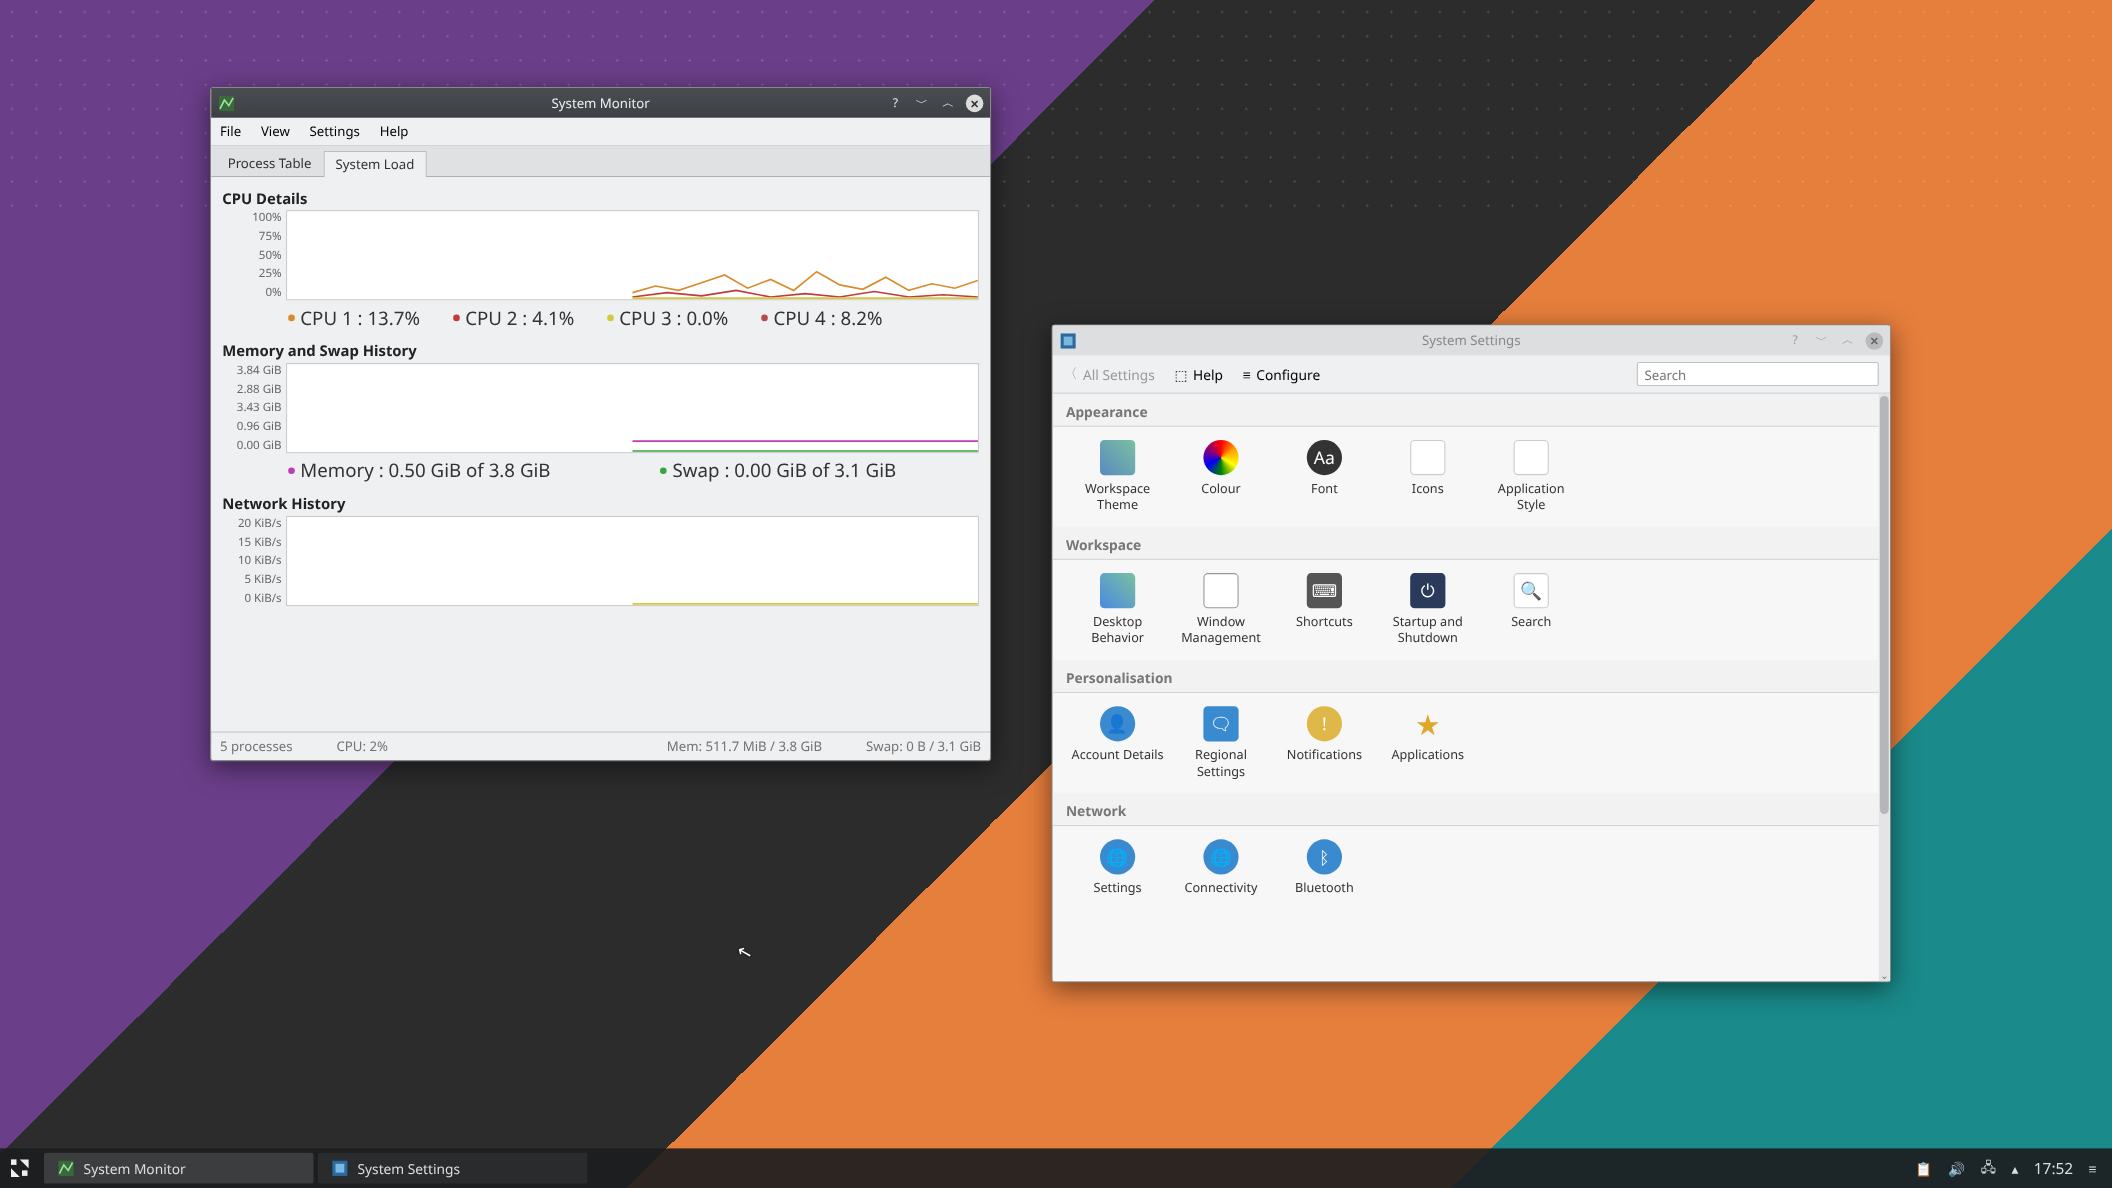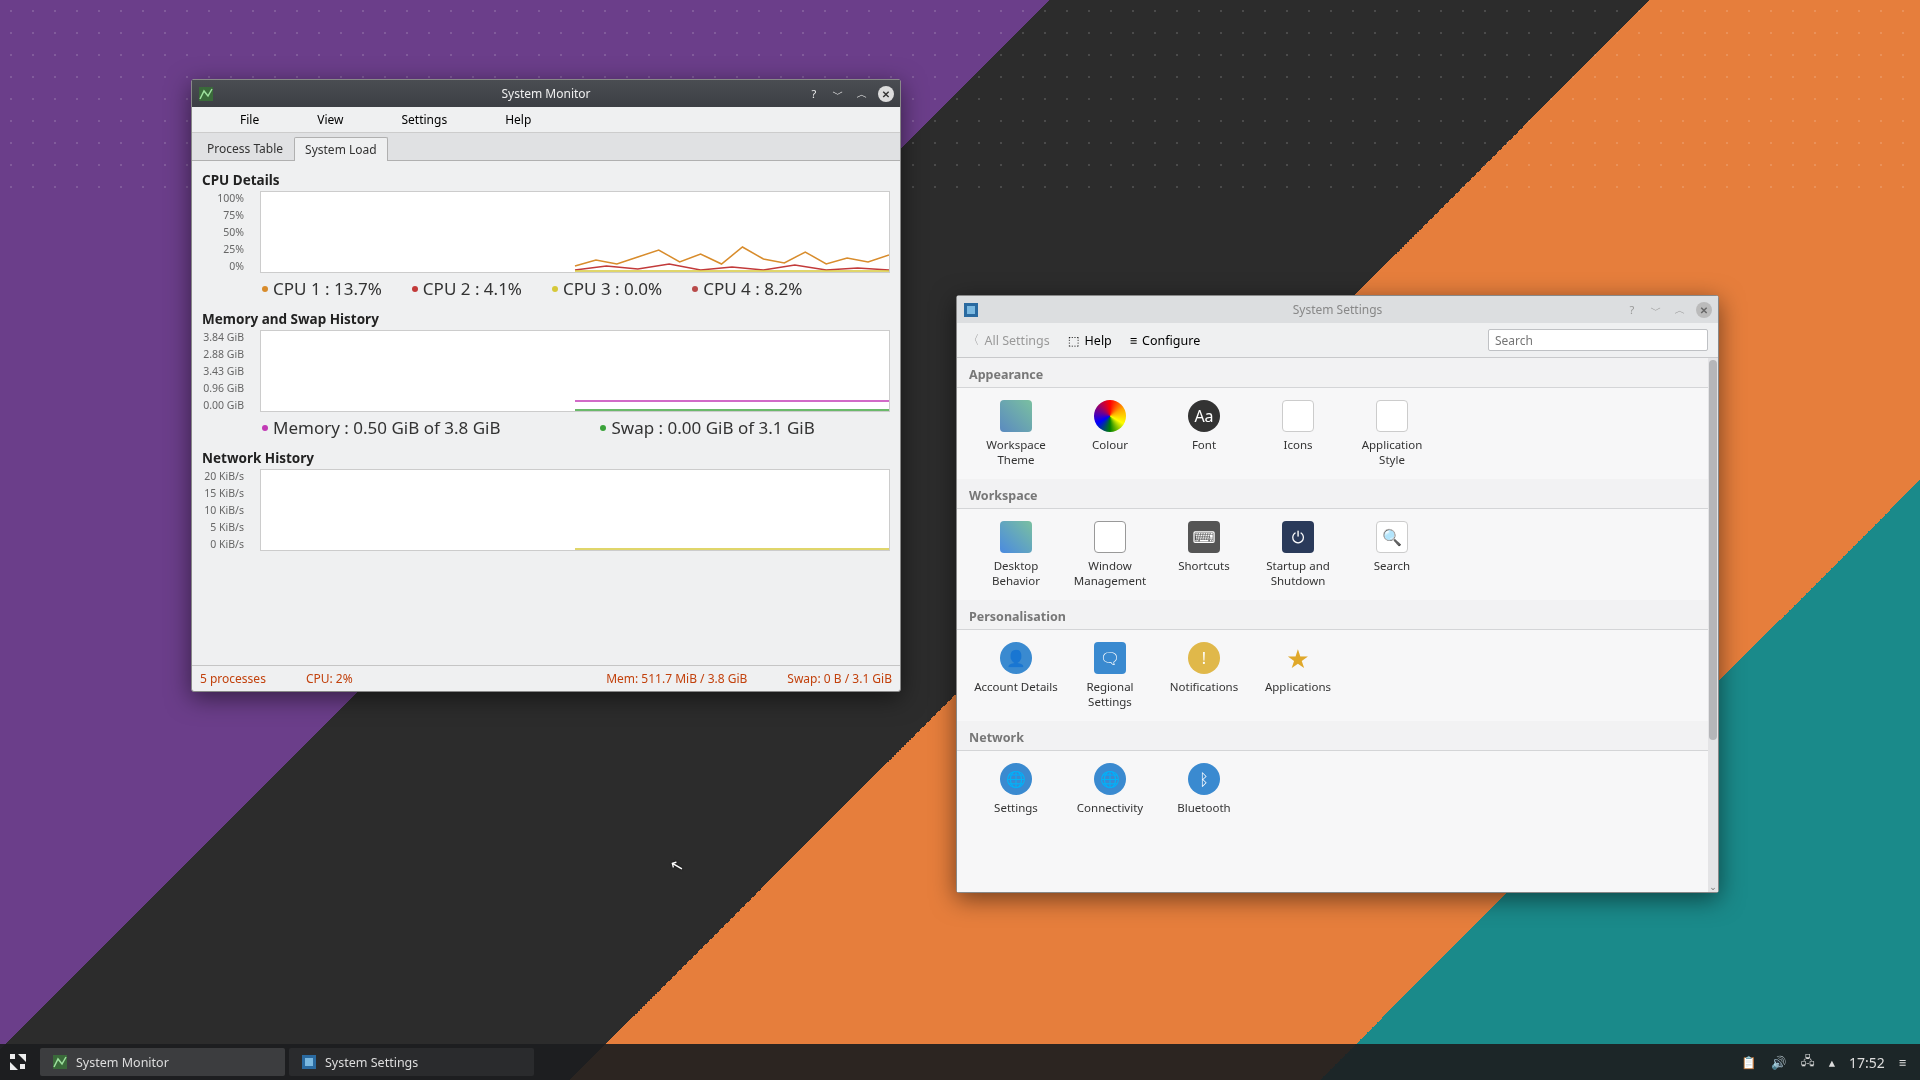--- a/index.html
+++ b/index.html
@@ -11,33 +11,33 @@
 .titlebar .ticon { width:16px;height:16px;margin-right:4px;display:flex;align-items:center;justify-content:center; }
 .titlebar .ttitle { position:absolute; left:0; right:0; text-align:center; pointer-events:none; }
 .titlebar .tbtns { margin-left:auto; display:flex; gap:8px; align-items:center; }
 .titlebar .tbtn { width:16px;height:16px;display:flex;align-items:center;justify-content:center;font-size:11px;cursor:pointer; }
 .titlebar .tclose { width:16px;height:16px;border-radius:50%;background:#ddd;color:#333;display:flex;align-items:center;justify-content:center;font-size:10px;font-weight:bold;cursor:pointer; }
 .titlebar.light { background:#dcdee0; color:#888; }
 .titlebar.light .tclose { background:#bbb; color:#666; }
 
 #sysmon { left:191px; top:79px; width:710px; height:613px; }
 .menubar { background:#eff0f1; padding:4px 8px; font-size:12px; display:flex; gap:18px; border-bottom:1px solid #ccc; }
-.menubar span { cursor:pointer;margin-left:40px; }
+.menubar span { cursor:pointer; }
 .tabbar { background:#e0e1e3; padding:3px 4px 0 4px; display:flex; font-size:12px; border-bottom:1px solid #b0b0b0; }
 .tabbar .tab { padding:3px 10px; cursor:pointer; color:#333; border:1px solid transparent; border-bottom:none; }
 .tabbar .tab.active { background:#eff0f1; border-color:#b0b0b0; border-radius:2px 2px 0 0; position:relative; top:1px; }
 .monbody { flex:1; background:#eff0f1; padding:6px 10px; font-size:12px; color:#222; overflow:hidden; }
 .section h3 { font-size:13.5px; font-weight:bold; margin:4px 0 2px 0; }
 .graph { display:flex; }
-.ylabels { width:58px; text-align:right; font-size:10.5px; color:#666; display:flex; flex-direction:column; justify-content:space-between; padding-right:16px; }
+.ylabels { width:58px; text-align:right; font-size:10.5px; color:#666; display:flex; flex-direction:column; justify-content:space-between; padding-right:4px; }
 .plot { flex:1; border:1px solid #ccc; background:#fff; position:relative; }
 .legend { display:flex; gap:30px; margin:4px 0 10px 60px; font-size:17px; color:#333; flex-wrap:wrap; }
 .legend span { display:flex; align-items:center; gap:5px; }
 .dot { width:6px;height:6px;border-radius:50%; display:inline-block; }
-.statusbar { border-top:1px solid #c5c5c5; font-size:12px; color:#c2410c; padding:4px 8px; display:flex; gap:40px; }
+.statusbar { border-top:1px solid #c5c5c5; font-size:12px; color:#737373; padding:4px 8px; display:flex; gap:40px; }
 .statusbar span:nth-child(3){ margin-left:auto; }
 
 #sysset { left:956px; top:295px; width:763px; height:598px; }
 .settoolbar { background:#eff0f1; display:flex; align-items:center; gap:18px; padding:6px 10px; font-size:12.5px; border-bottom:1px solid #c8c9cb; }
 .settoolbar .tbitem { display:flex; align-items:center; gap:5px; cursor:pointer; }
 .settoolbar .back { color:#999; }
 .settoolbar input { margin-left:auto; width:220px; height:22px; border:1px solid #bfc1c4; border-radius:2px; padding:0 6px; font-size:12px; }
 .setbody { flex:1; overflow:hidden; background:#f7f7f8; display:flex; }
 .setscroll { flex:1; overflow-y:auto; padding-bottom:0; }
 .setsection .sechdr { font-size:12.5px; font-weight:bold; color:#777; padding:8px 12px 4px 12px; border-bottom:1px solid #d4d5d7; background:#f2f2f3; }

